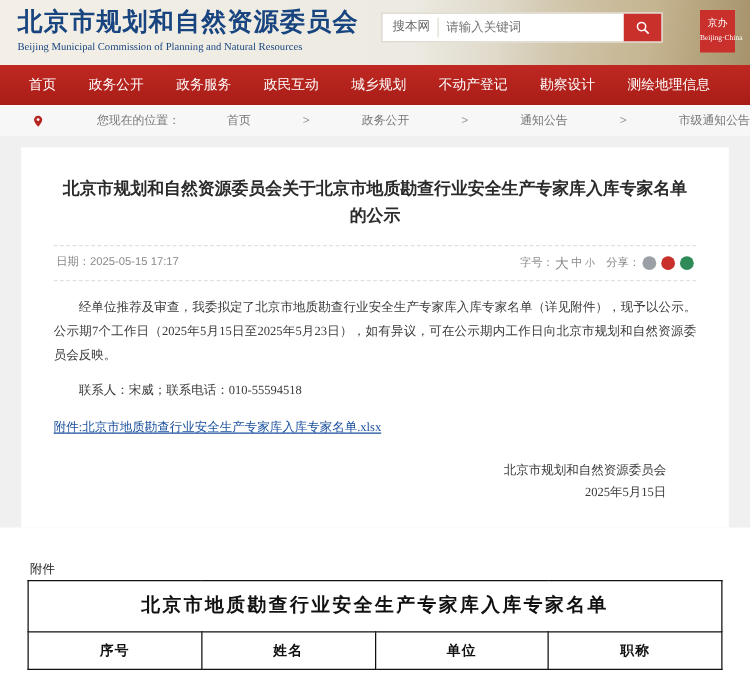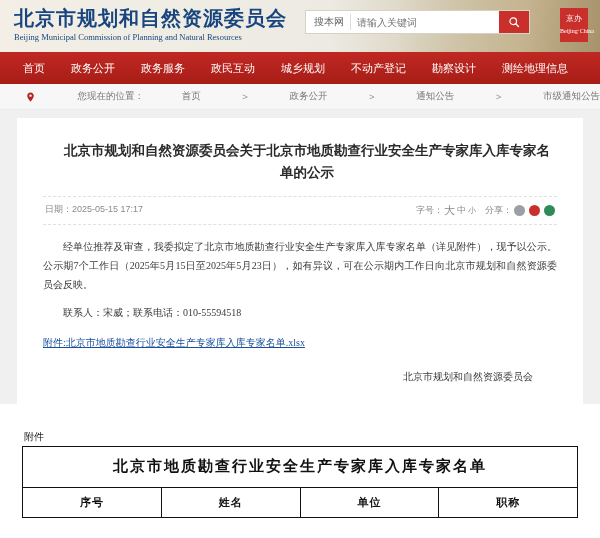--- a/index.html
+++ b/index.html
@@ -154,21 +154,20 @@
     padding: 14px 26px 18px 26px;
   }
   .art-title {
     font-family: "Liberation Serif", serif;
     font-size: 13.5px;
     font-weight: bold;
     color: #2b2b2b;
     text-align: center;
     line-height: 22px;
     padding: 8px 4px 12px 4px;
-    margin-left: 14px;
   }
   .meta-row {
     border-top: 1px dashed #e0e0e0;
     border-bottom: 1px dashed #e0e0e0;
     padding: 6px 2px;
     display: flex;
     font-size: 9px;
     color: #8a8a8a;
   }
   .meta-date { margin-right: 16px; }
@@ -344,20 +343,21 @@
     <div class="body-text">
       <p>经单位推荐及审查，我委拟定了北京市地质勘查行业安全生产专家库入库专家名单（详见附件），现予以公示。公示期7个工作日（2025年5月15日至2025年5月23日），如有异议，可在公示期内工作日向北京市规划和自然资源委员会反映。</p>
       <p>联系人：宋威；联系电话：010-55594518</p>
       <p class="noindent">
         <a class="attach-link">附件:北京市地质勘查行业安全生产专家库入库专家名单.xlsx</a>
       </p>
     </div>
 
     <div class="sign">
       <div>北京市规划和自然资源委员会</div>
+      <div>2025年5月15日</div>
     </div>
   </div>
 </div>
 
 <div class="attach-section">
   <div class="attach-head">附件</div>
   <table class="attach-table">
     <tbody>
         <tr>
       <td class="attach-title-cell" colspan="4">北京市地质勘查行业安全生产专家库入库专家名单</td>

